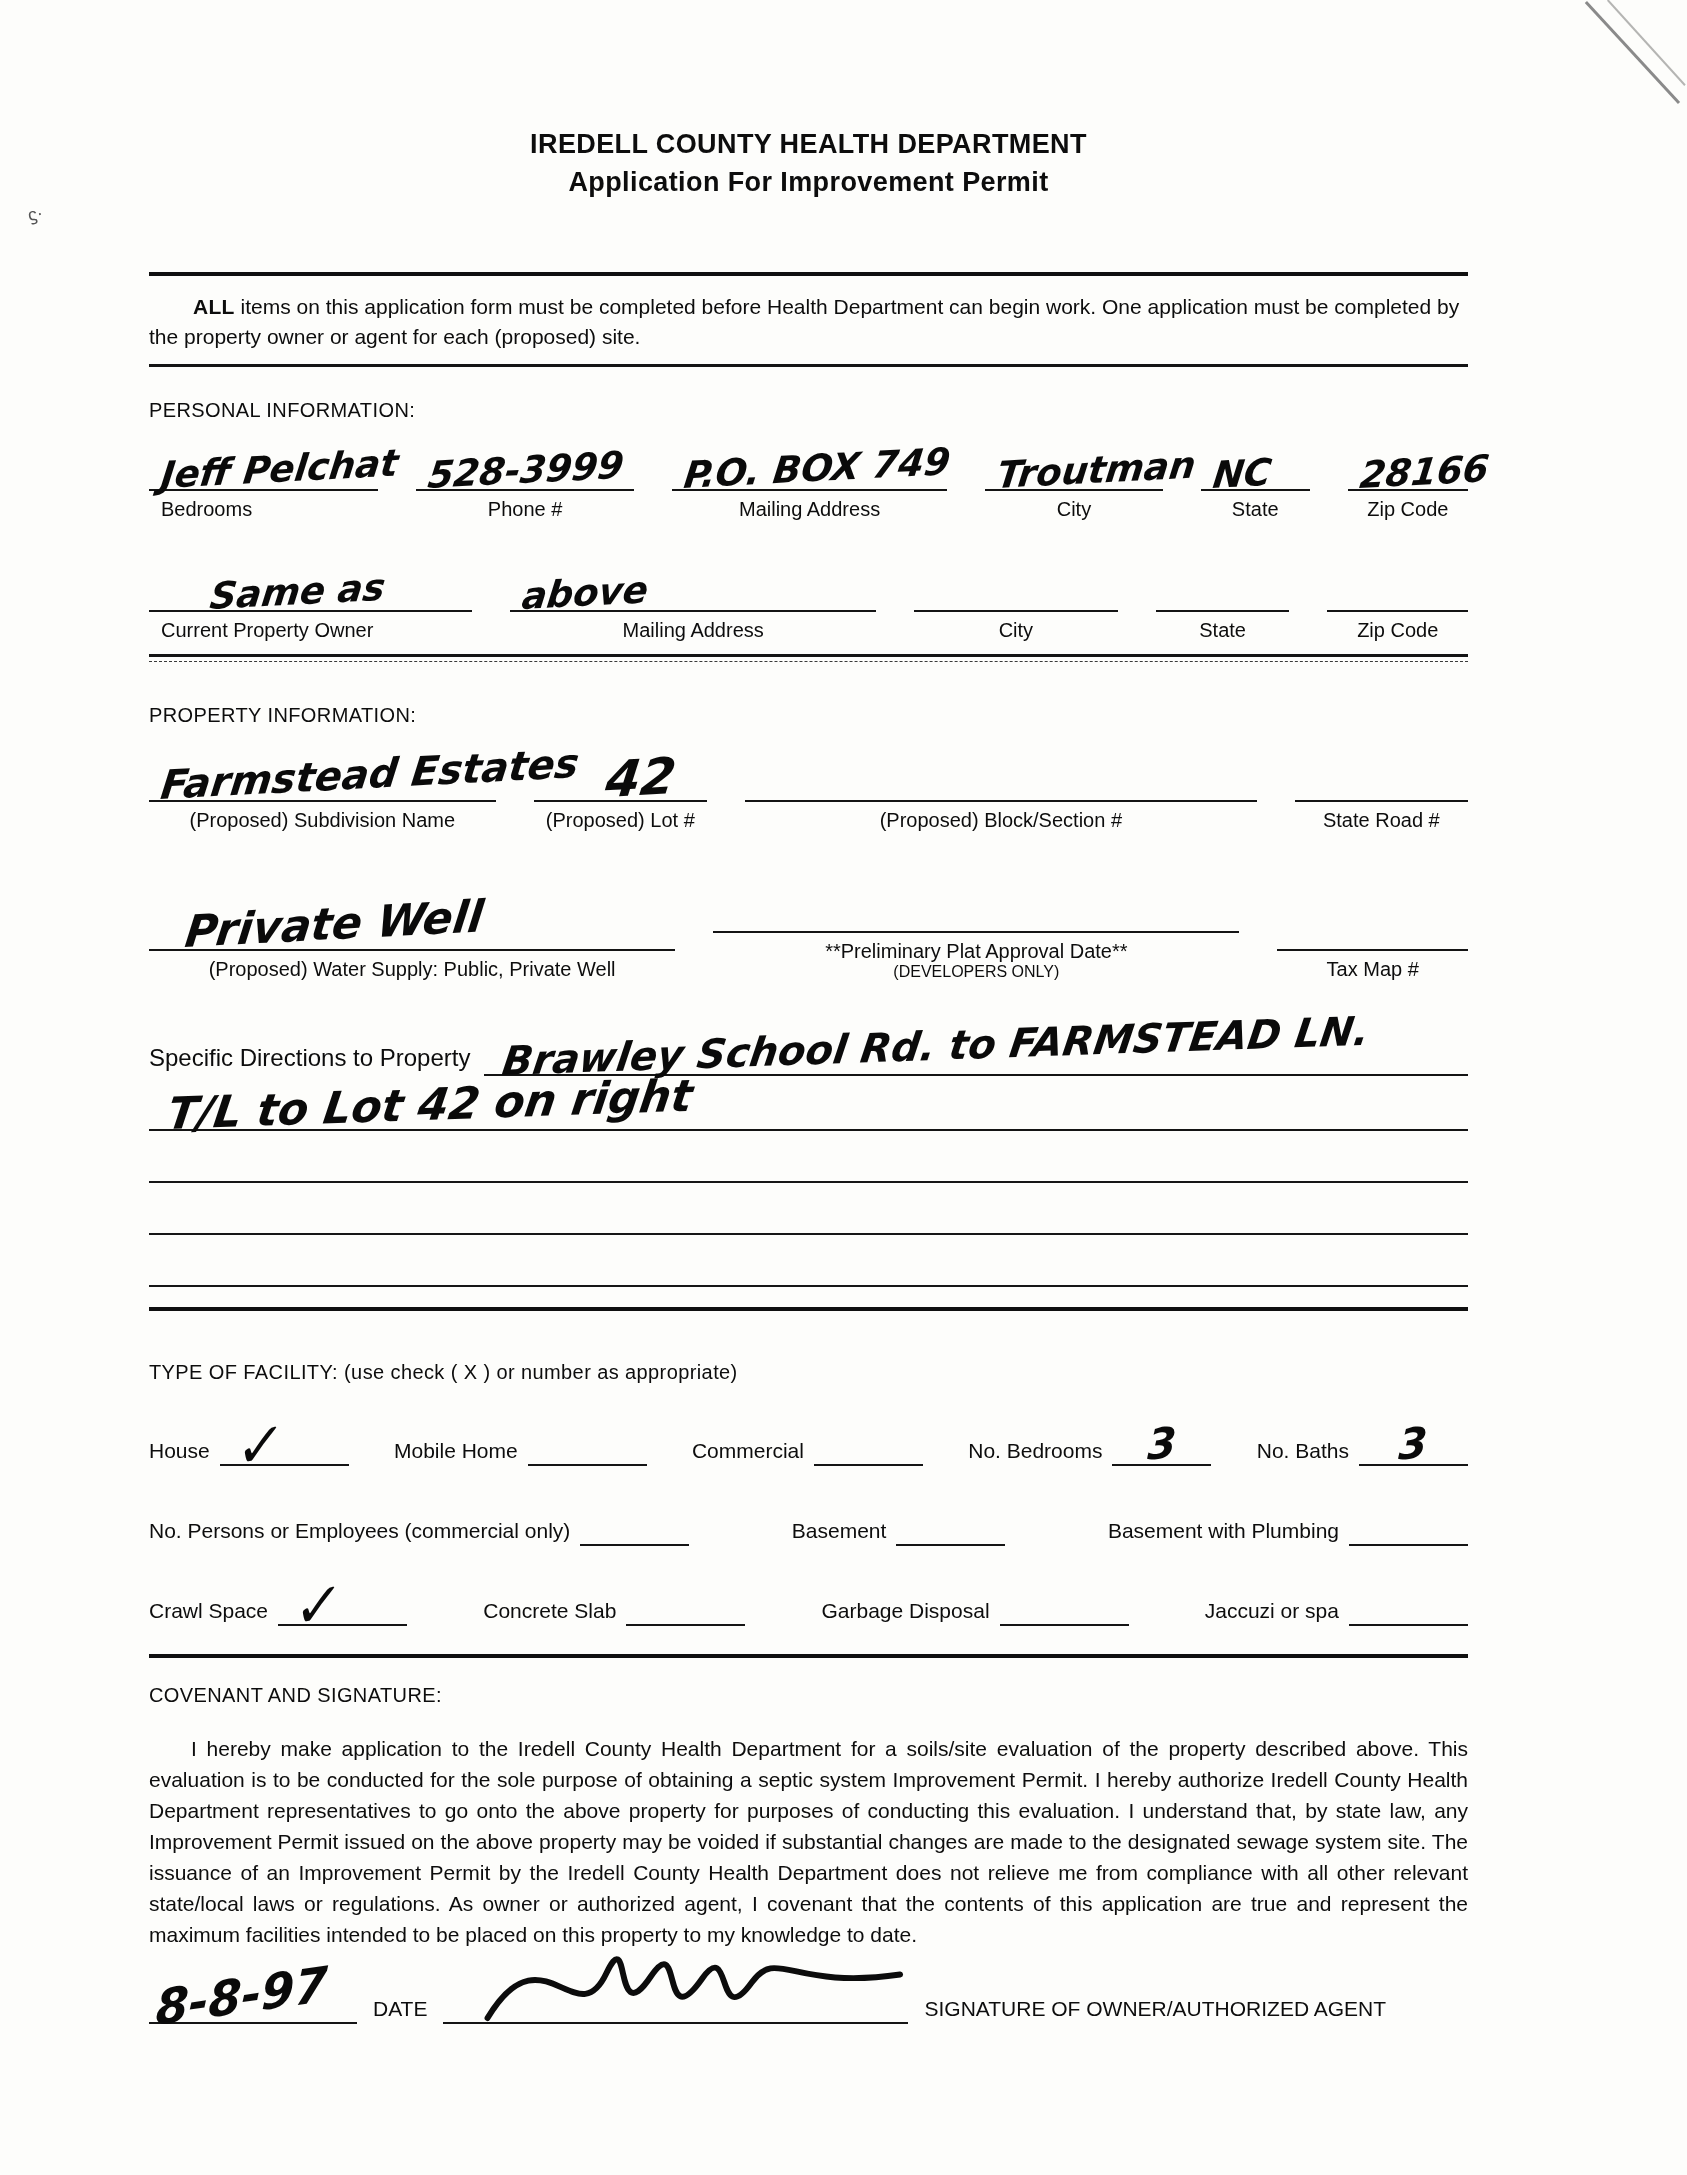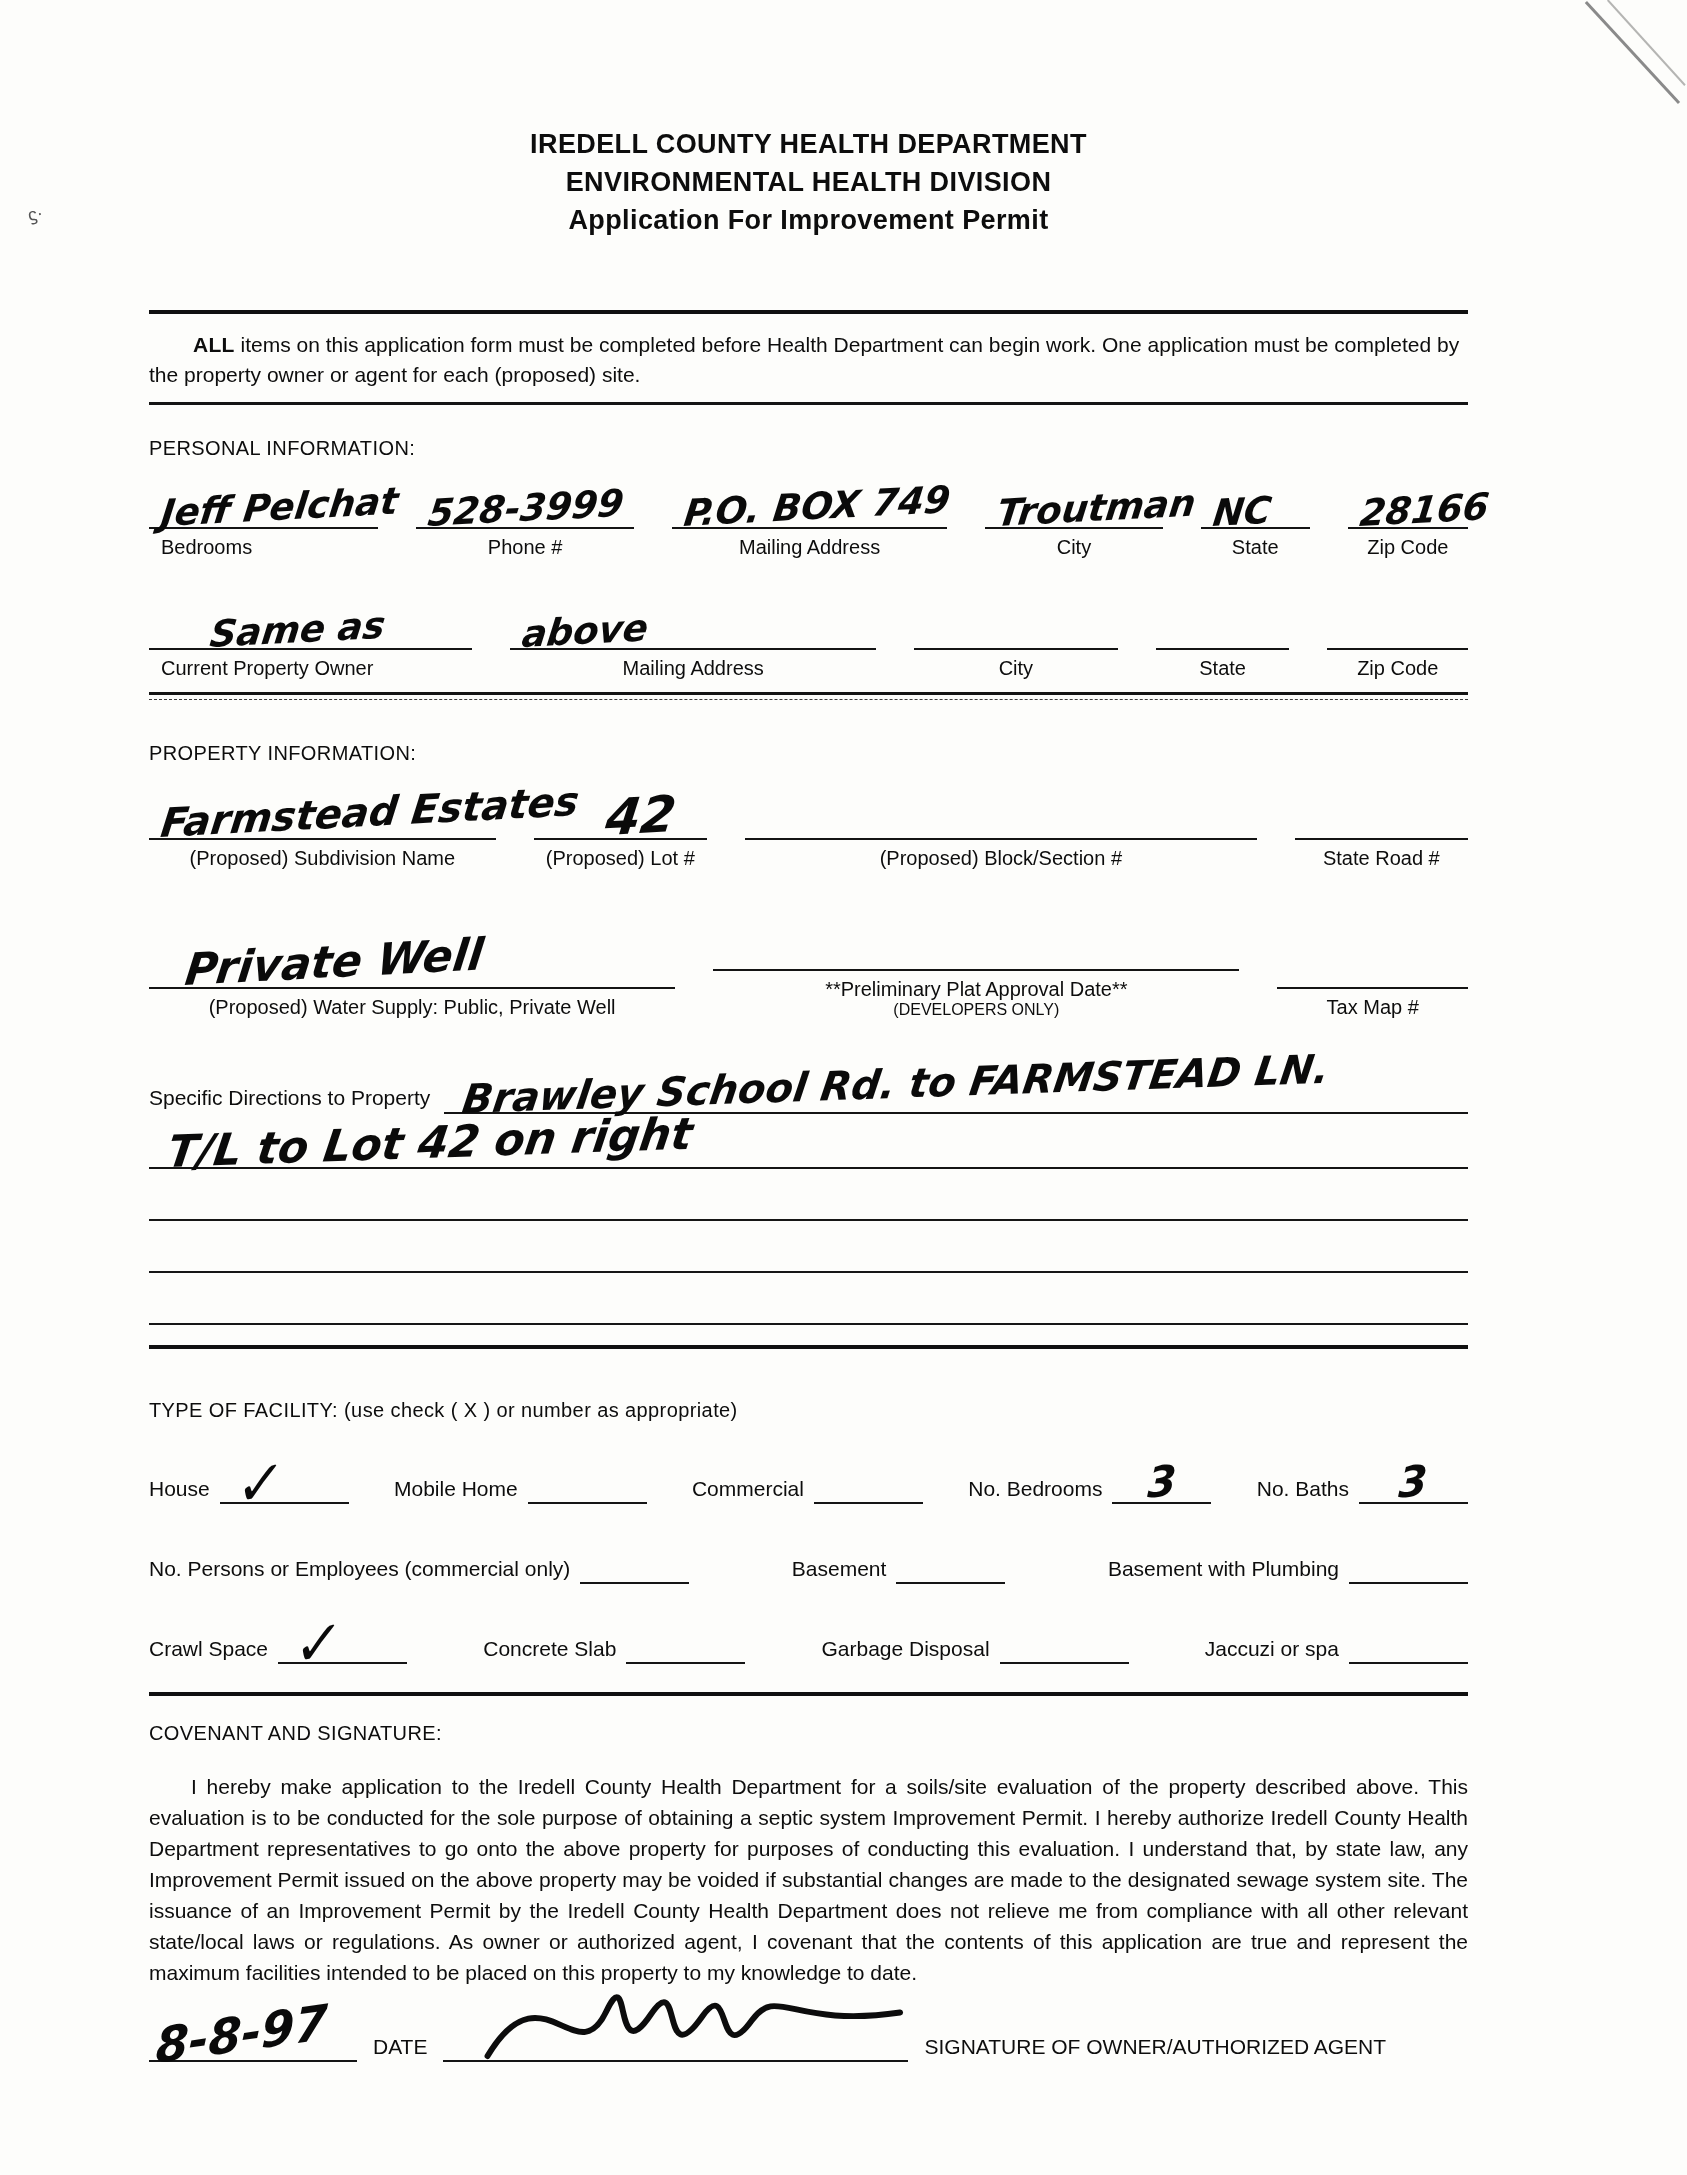--- a/index.html
+++ b/index.html
@@ -32,21 +32,21 @@
   .hw{
     font-family:"DejaVu Sans",sans-serif;font-style:italic;font-weight:700;
     white-space:nowrap;line-height:.95;color:#0a0a0a;
   }
   .write .hw{position:absolute;left:10px;bottom:-4px;font-size:37px;transform:rotate(-3deg) skewX(-10deg);transform-origin:left bottom;}
   .flabel{font-size:20px;text-align:center;padding-top:7px;white-space:nowrap;}
   .flabel.left{text-align:left;padding-left:12px;}
   .sub{display:block;font-size:16px;text-align:center;}
   
   .dir-row{display:flex;align-items:flex-end;gap:14px;}
-  .dir-label{font-size:21px;white-space:nowrap;padding-bottom:4px;}
+  .dir-label{font-size:24px;white-space:nowrap;padding-bottom:4px;}
   .dline{position:relative;flex:1;border-bottom:2.5px solid #141414;height:53px;}
   .dline .hw{position:absolute;left:16px;bottom:-6px;font-size:40px;transform:rotate(-2deg) skewX(-10deg);transform-origin:left bottom;}
   .blank{border-bottom:2.5px solid #161616;height:50px;}
   
   .inline-row{display:flex;justify-content:space-between;align-items:flex-start;}
   .iitem{display:flex;align-items:flex-end;gap:10px;}
   .ilabel{font-size:21px;white-space:nowrap;padding-bottom:3px;}
   .iline{display:inline-block;position:relative;border-bottom:2.5px solid #151515;height:32px;}
   .w100{width:99px}.w110{width:109px}.w120{width:119px}.w130{width:129px}
   .check{position:absolute;left:14px;bottom:-12px;font-size:57px;transform:rotate(-8deg) skewX(-14deg);transform-origin:left bottom;}
@@ -71,21 +71,20 @@
   <svg class="crease" width="119" height="109" viewBox="0 0 120 110">
     <line x1="18" y1="2" x2="112" y2="104" stroke="#8a8a8a" stroke-width="3"></line>
     <line x1="40" y1="0" x2="118" y2="86" stroke="#b5b5b3" stroke-width="2"></line>
   </svg>
   <div class="stray">ϛ·</div>
 
   <div class="content">
 
     <div class="hdr">
       <div class="h-line">IREDELL COUNTY HEALTH DEPARTMENT</div>
-      <div class="h-line">ENVIRONMENTAL HEALTH DIVISION</div>
       <div class="h-line">Application For Improvement Permit</div>
     </div>
 
     <div class="rule heavy" style="margin-top:71px"></div>
 
     <p class="intro"><b>ALL</b><span> items on this application form must be completed before Health Department can begin work. One application must be completed by the property owner or agent for each (proposed) site.</span></p>
 
     <div class="rule"></div>
 
     <div class="sec" style="margin-top:32px">PERSONAL INFORMATION:</div>

